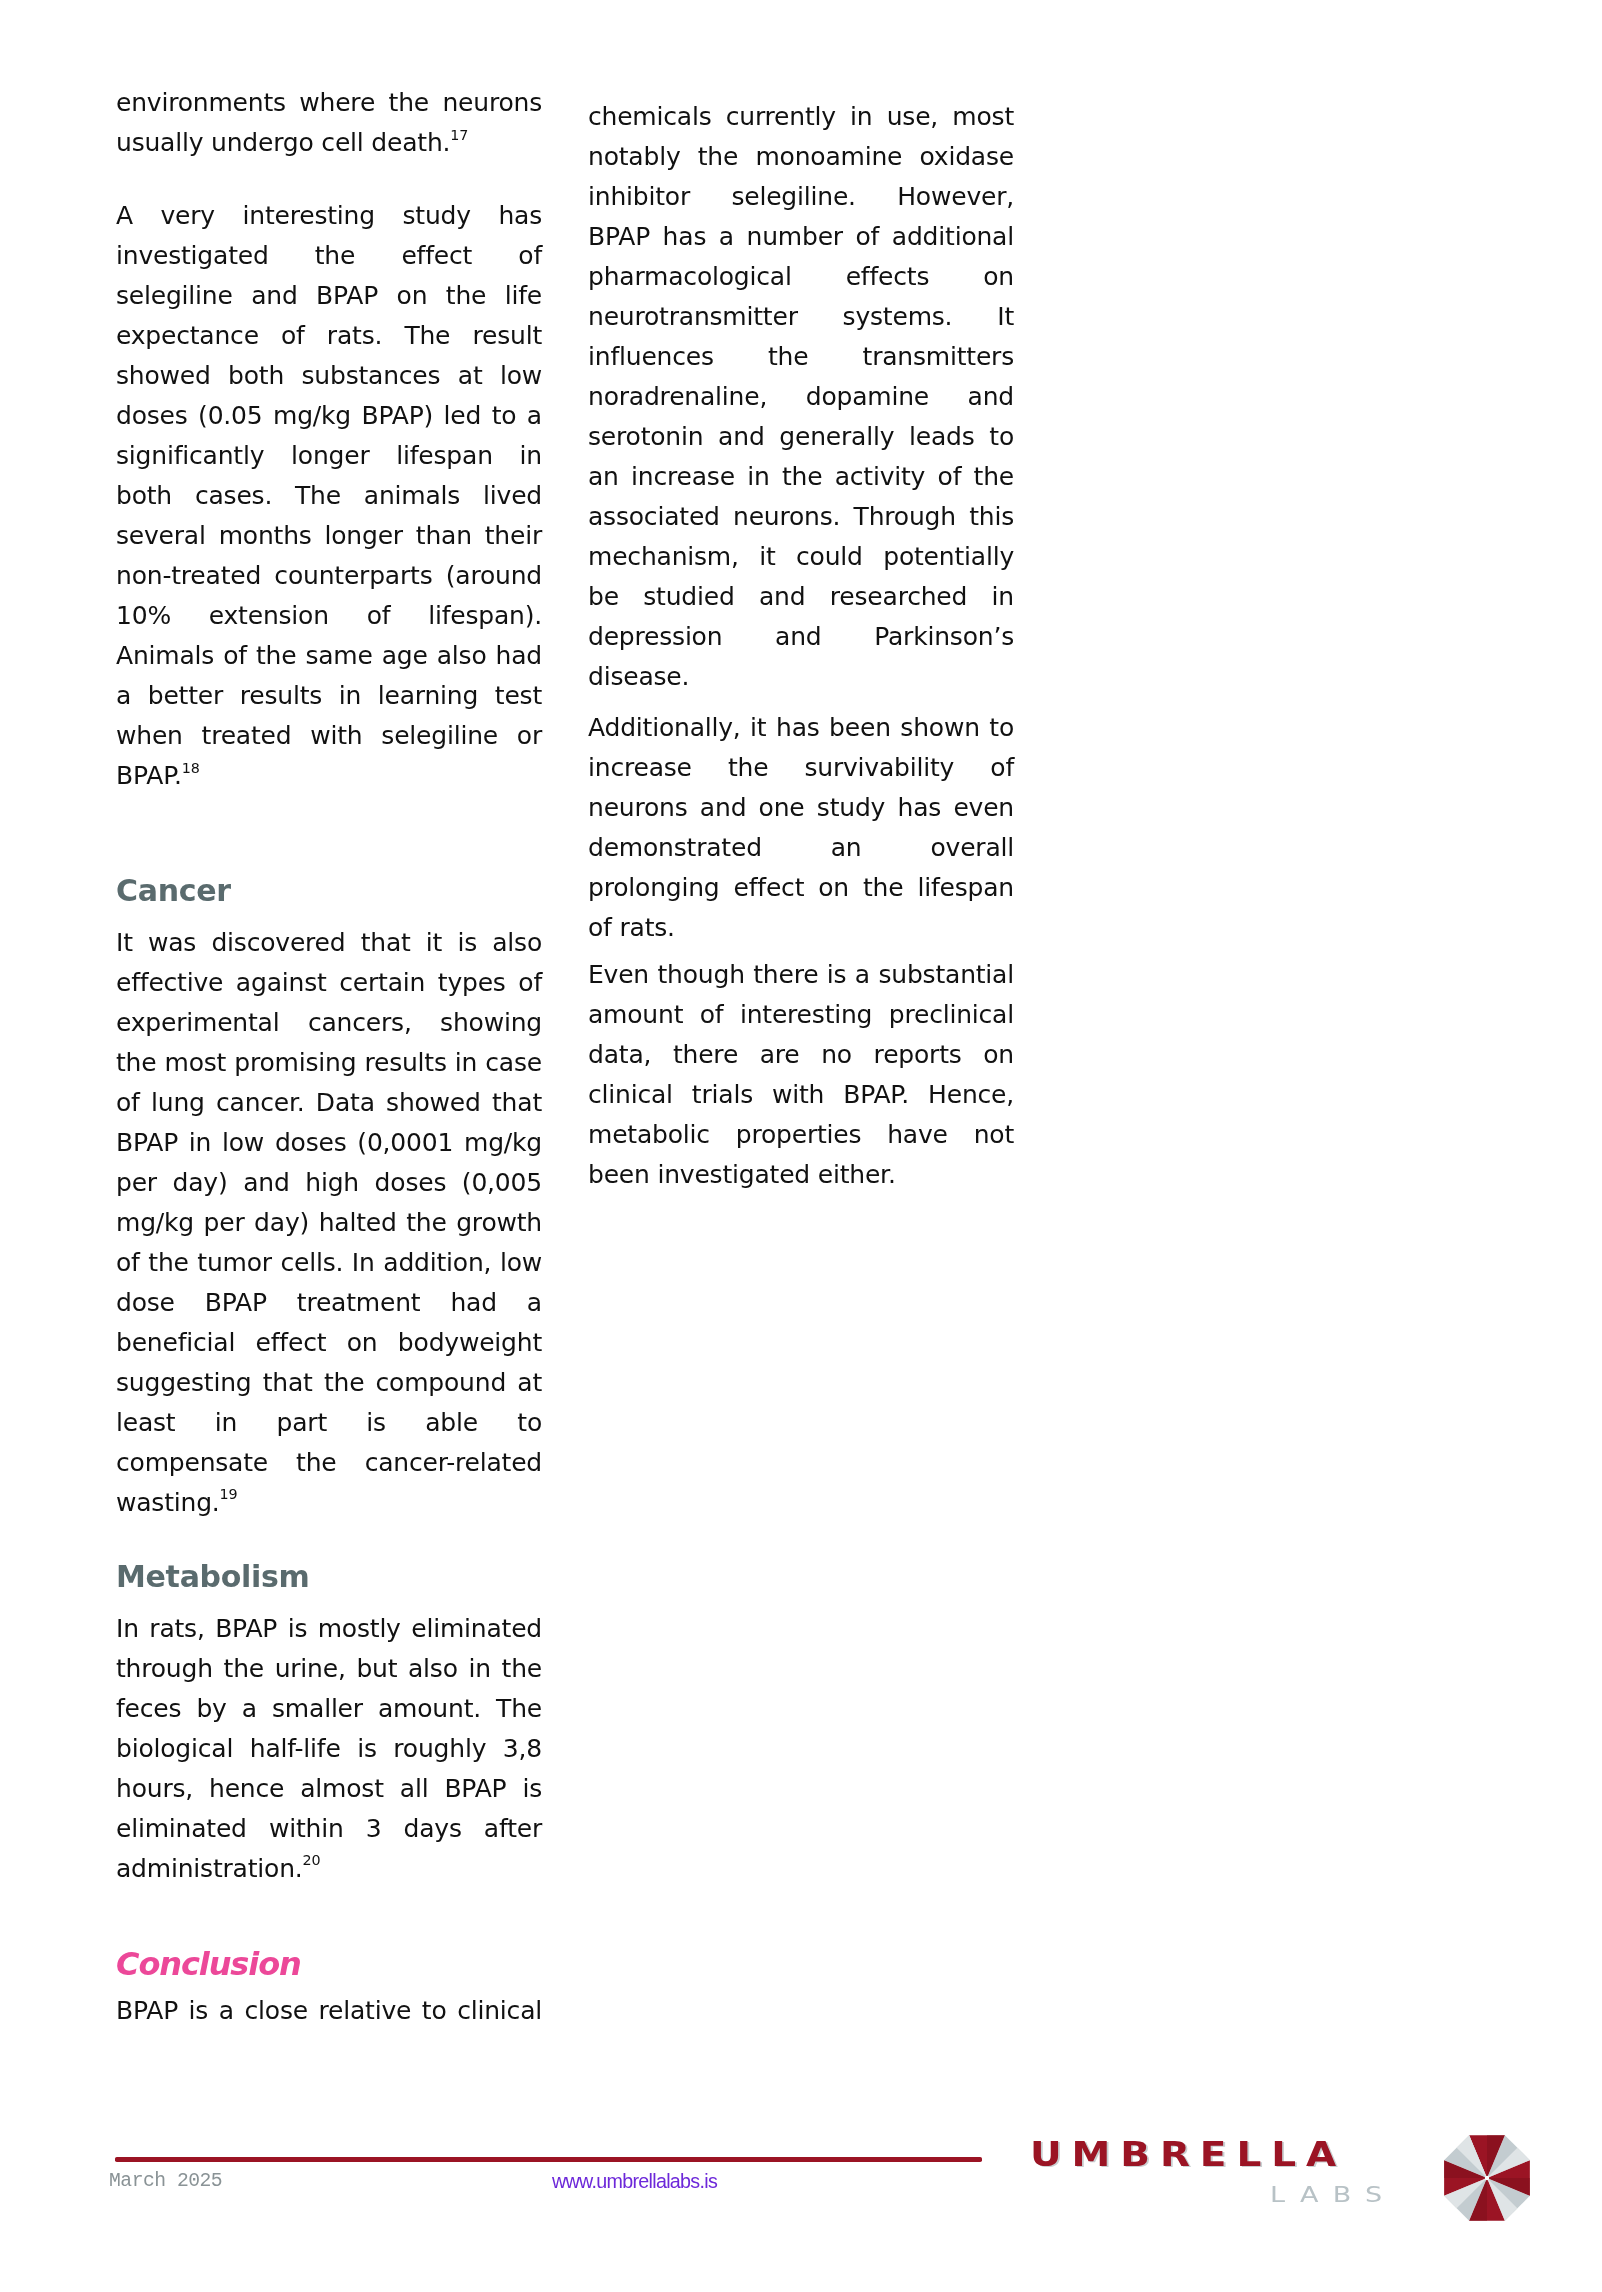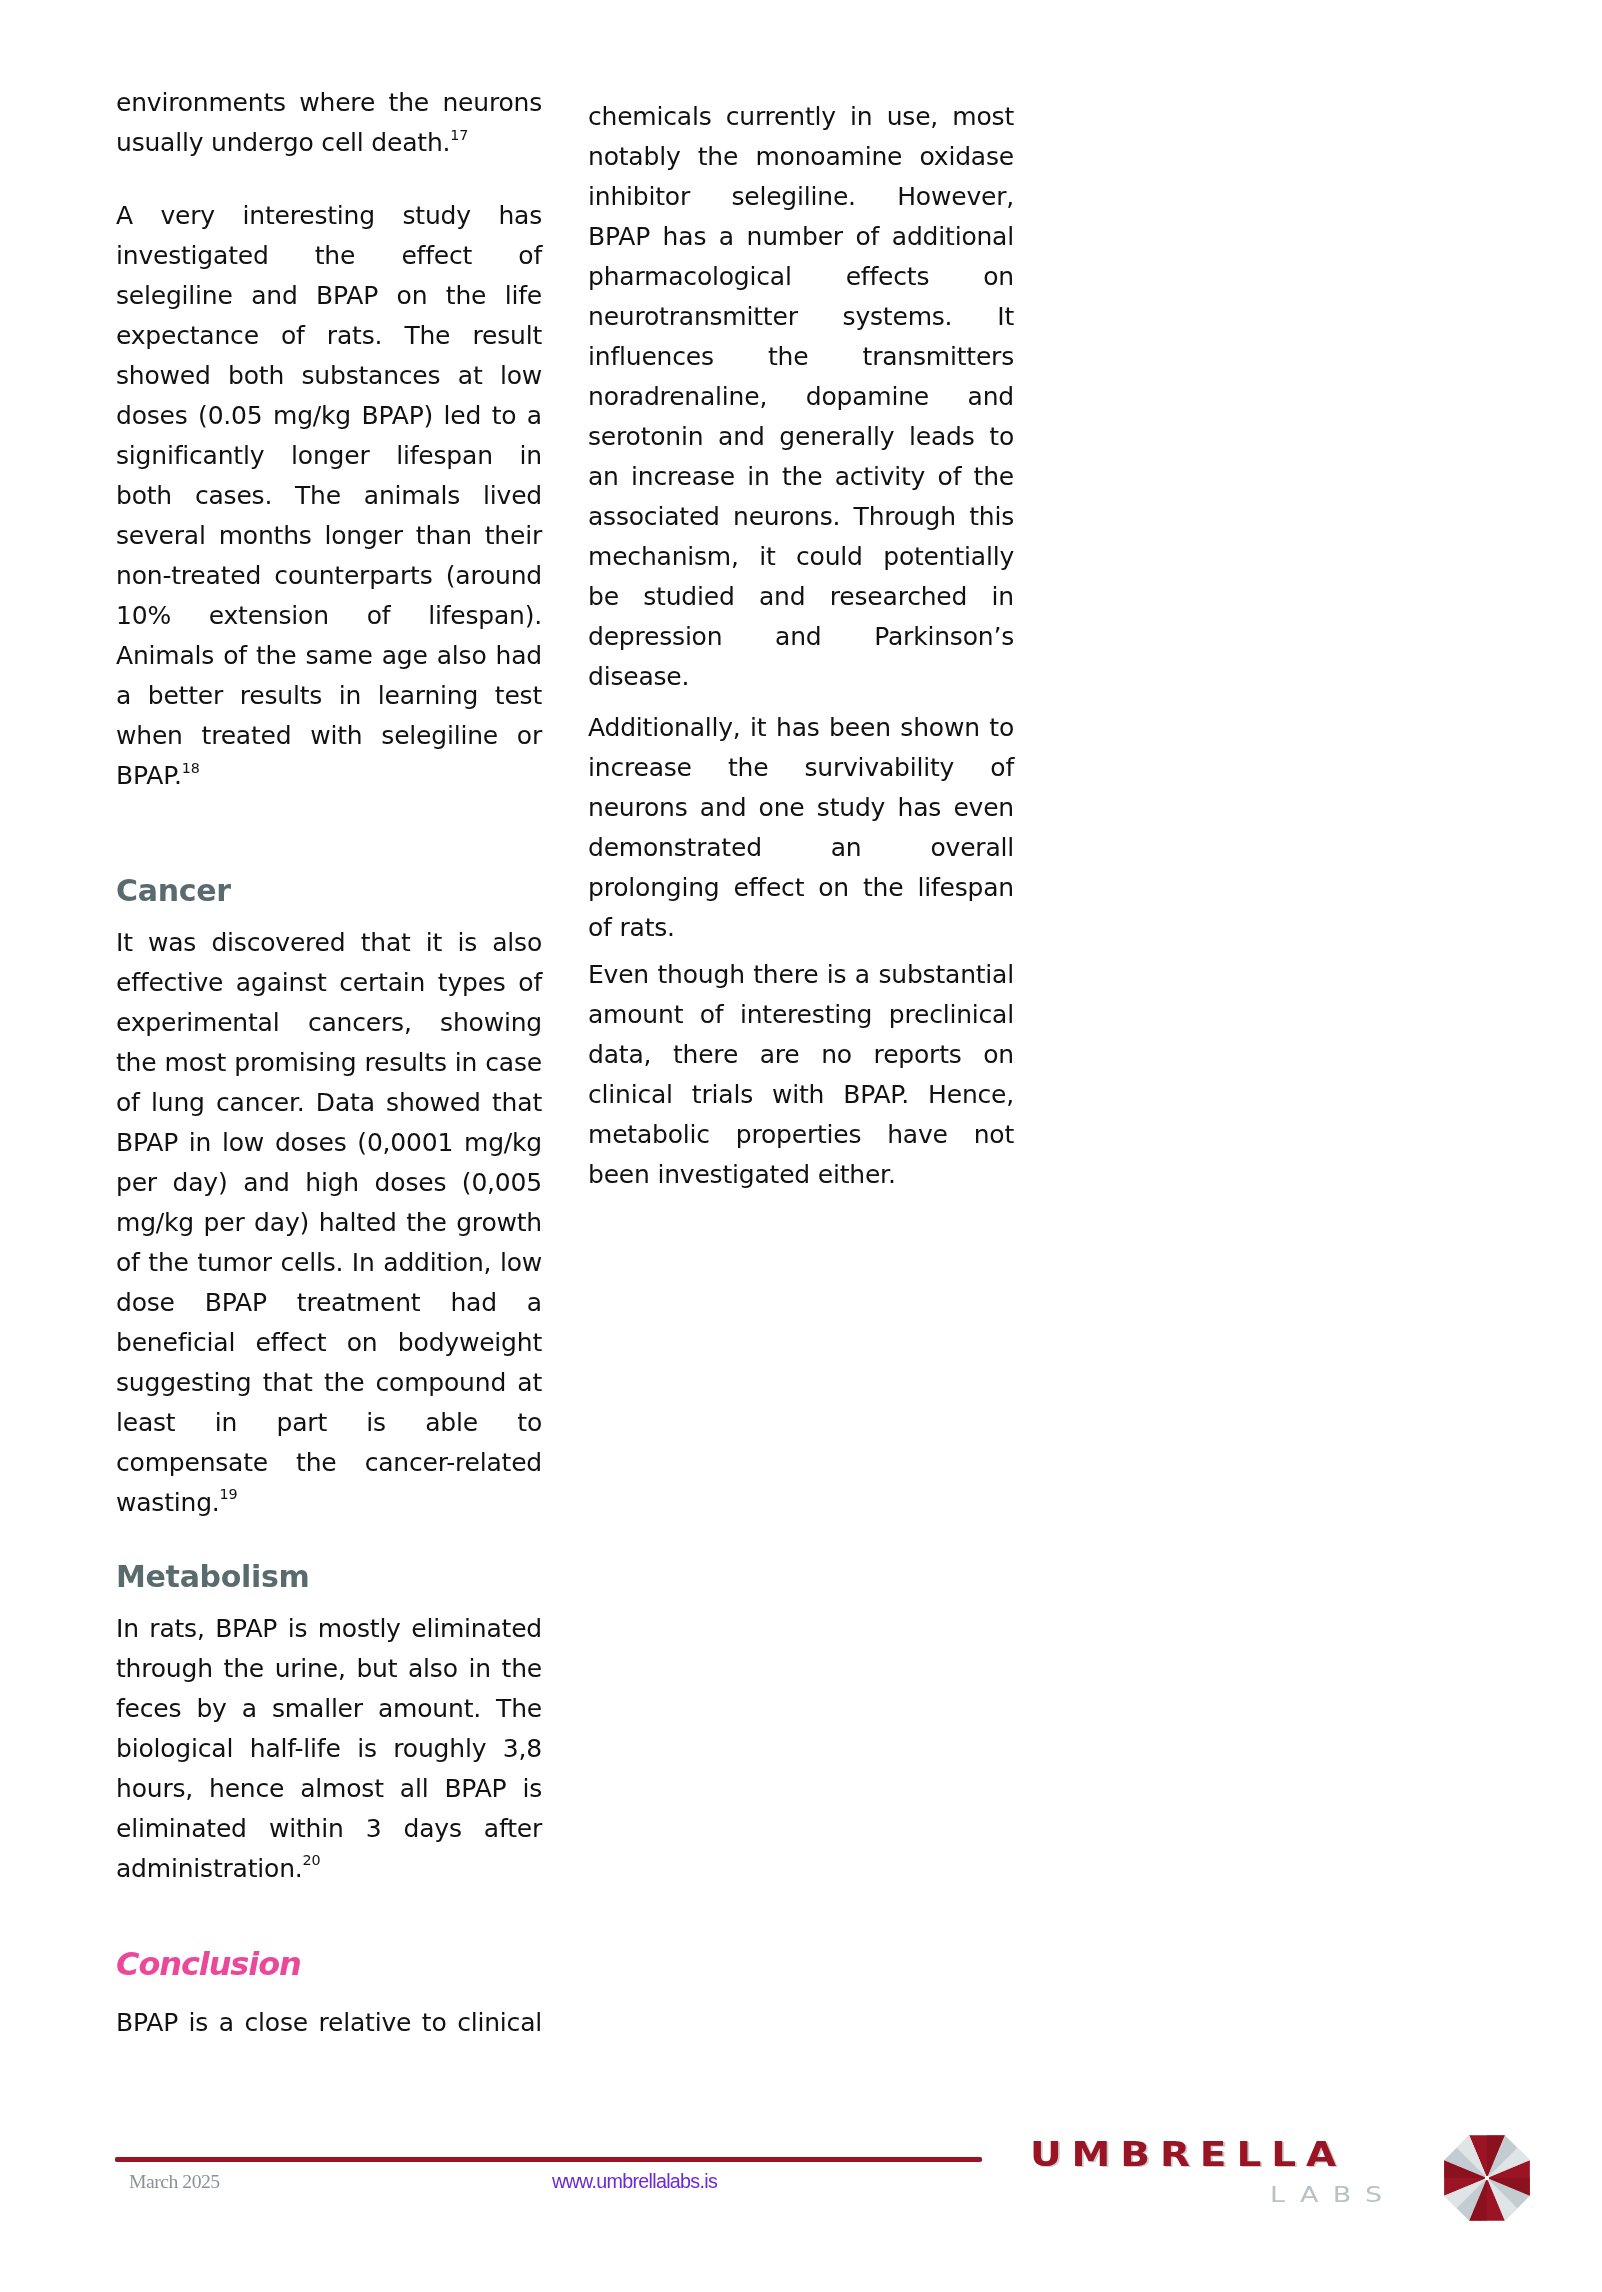--- a/index.html
+++ b/index.html
@@ -7,21 +7,21 @@
          font-family: "DejaVu Sans", sans-serif; color: #111111; }
   .col { position: absolute; width: 426px; }
   .col-left { left: 116px; }
   .col-right { left: 588px; width: 426px; }
   .p { font-size: 25px; line-height: 40px; text-align: justify; margin: 0; letter-spacing: -0.2px; word-spacing: 0px; }
   .p sup { font-size: 14.3px; line-height: 0; vertical-align: super; position: relative; top: -1.8px; }
   .h3 { font-size: 30px; line-height: 40px; color: #5a6b6e; font-weight: bold; margin: 0; letter-spacing: -0.3px; }
   .h2 { font-size: 32px; line-height: 45px; font-weight: bold; font-style: italic; color: #ec4899; margin: 0; letter-spacing: -1.1px; }
   .abs { position: absolute; }
   .footer-line { position: absolute; left: 115px; top: 2157px; width: 867px; height: 4.5px; background: #9b1424; border-radius: 1.8px; }
-  .footer-date { position: absolute; left: 129px; top: 2170px; font-family: Liberation Serif, serif; font-size: 19.7px; color: #8a9396; letter-spacing: -0.5px; }
+  .footer-date { position: absolute; left: 109px; top: 2170px; font-family: Liberation Mono, monospace; font-size: 19.7px; color: #8a9396; letter-spacing: -0.5px; }
   .footer-url { position: absolute; left: 552px; top: 2170px; font-family: "Liberation Sans", sans-serif; font-size: 19.7px; color: #6d28d9; letter-spacing: -0.7px; text-align: center; }
   .logo-word { position: absolute; left: 1030px; top: 2135px; font-family: "DejaVu Sans", sans-serif; font-weight: bold;
                font-size: 39px; letter-spacing: 9.9px; color: #9b1424; transform: scaleY(0.85); transform-origin: left top;
                text-shadow: 1.8px 1.8px 0 #c9cfd1; }
   .logo-sub { position: absolute; left: 1270px; top: 2182px; font-family: "DejaVu Sans", sans-serif; font-size: 27px;
               letter-spacing: 14.3px; color: #b8c2c6; transform: scaleY(0.8); transform-origin: left top; }
   .logo-icon { position: absolute; left: 1437px; top: 2128px; width: 100px; height: 100px; }
 </style>
 </head>
 <body>
@@ -39,21 +39,21 @@
   <p class="p" style="margin-top:11.6px;"><span>It was discovered that it is also effective against certain types of experimental cancers, showing the most promising results in case of lung cancer. Data showed that BPAP in low doses (0,0001 mg/kg per day) and high doses (0,005 mg/kg per day) halted the growth of the tumor cells. In addition, low dose BPAP treatment had a beneficial effect on bodyweight suggesting that the compound at least in part is able to compensate the cancer-related wasting.</span><sup>19</sup></p>
 </div>
 
 <div class="col col-left abs" style="top:1557px;">
   <h3 class="h3">Metabolism</h3>
   <p class="p" style="margin-top:11.6px;"><span>In rats, BPAP is mostly eliminated through the urine, but also in the feces by a smaller amount. The biological half-life is roughly 3,8 hours, hence almost all BPAP is eliminated within 3 days after administration.</span><sup>20</sup></p>
 </div>
 
 <div class="col col-left abs" style="top:1942px;">
   <h2 class="h2">Conclusion</h2>
-  <p class="p" style="margin-top:16px; text-align-last: justify;">BPAP is a close relative to clinical</p>
+  <p class="p" style="margin-top:4px; text-align-last: justify;">BPAP is a close relative to clinical</p>
 </div>
 
 <div class="col col-right abs" style="top:97px;">
   <p class="p">chemicals currently in use, most notably the monoamine oxidase inhibitor selegiline. However, BPAP has a number of additional pharmacological effects on neurotransmitter systems. It influences the transmitters noradrenaline, dopamine and serotonin and generally leads to an increase in the activity of the associated neurons. Through this mechanism, it could potentially be studied and researched in depression and Parkinson’s disease.</p>
   <p class="p" style="margin-top:10.7px;">Additionally, it has been shown to increase the survivability of neurons and one study has even demonstrated an overall prolonging effect on the lifespan of rats.</p>
   <p class="p" style="margin-top:7px;">Even though there is a substantial amount of interesting preclinical data, there are no reports on clinical trials with BPAP. Hence, metabolic properties have not been investigated either.</p>
 </div>
 
 <div class="footer-line"></div>
 <div class="footer-date">March 2025</div>

